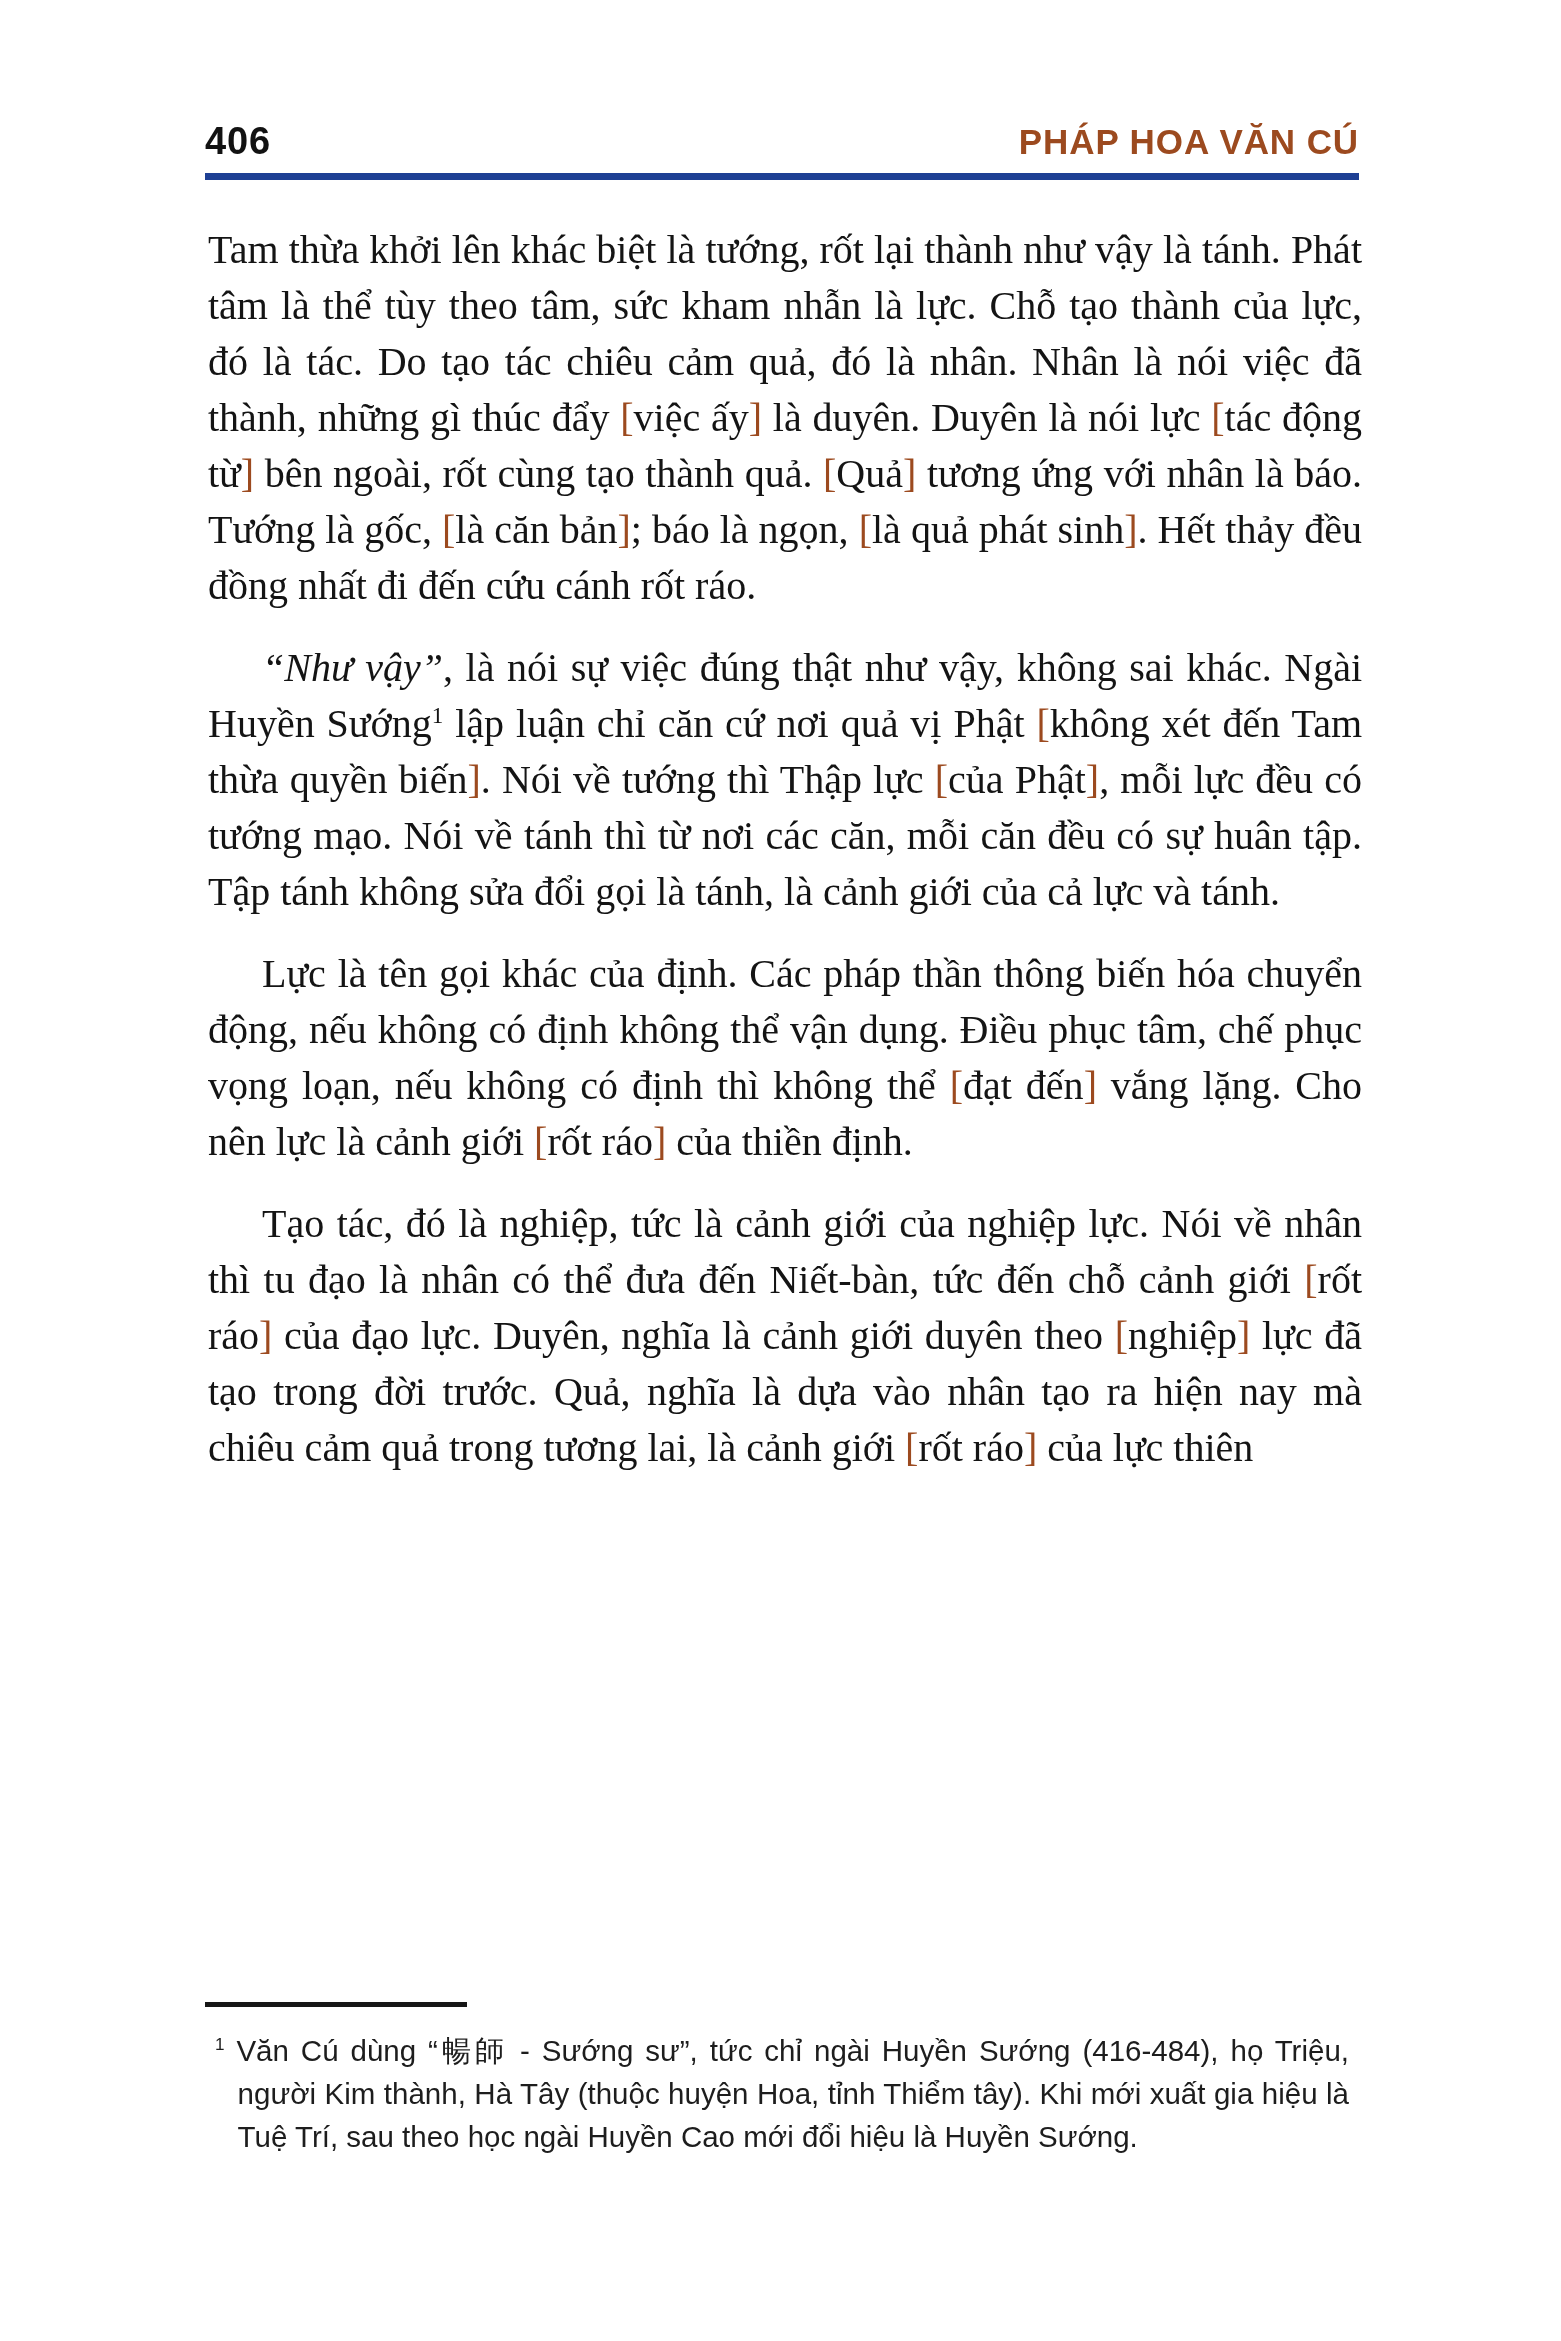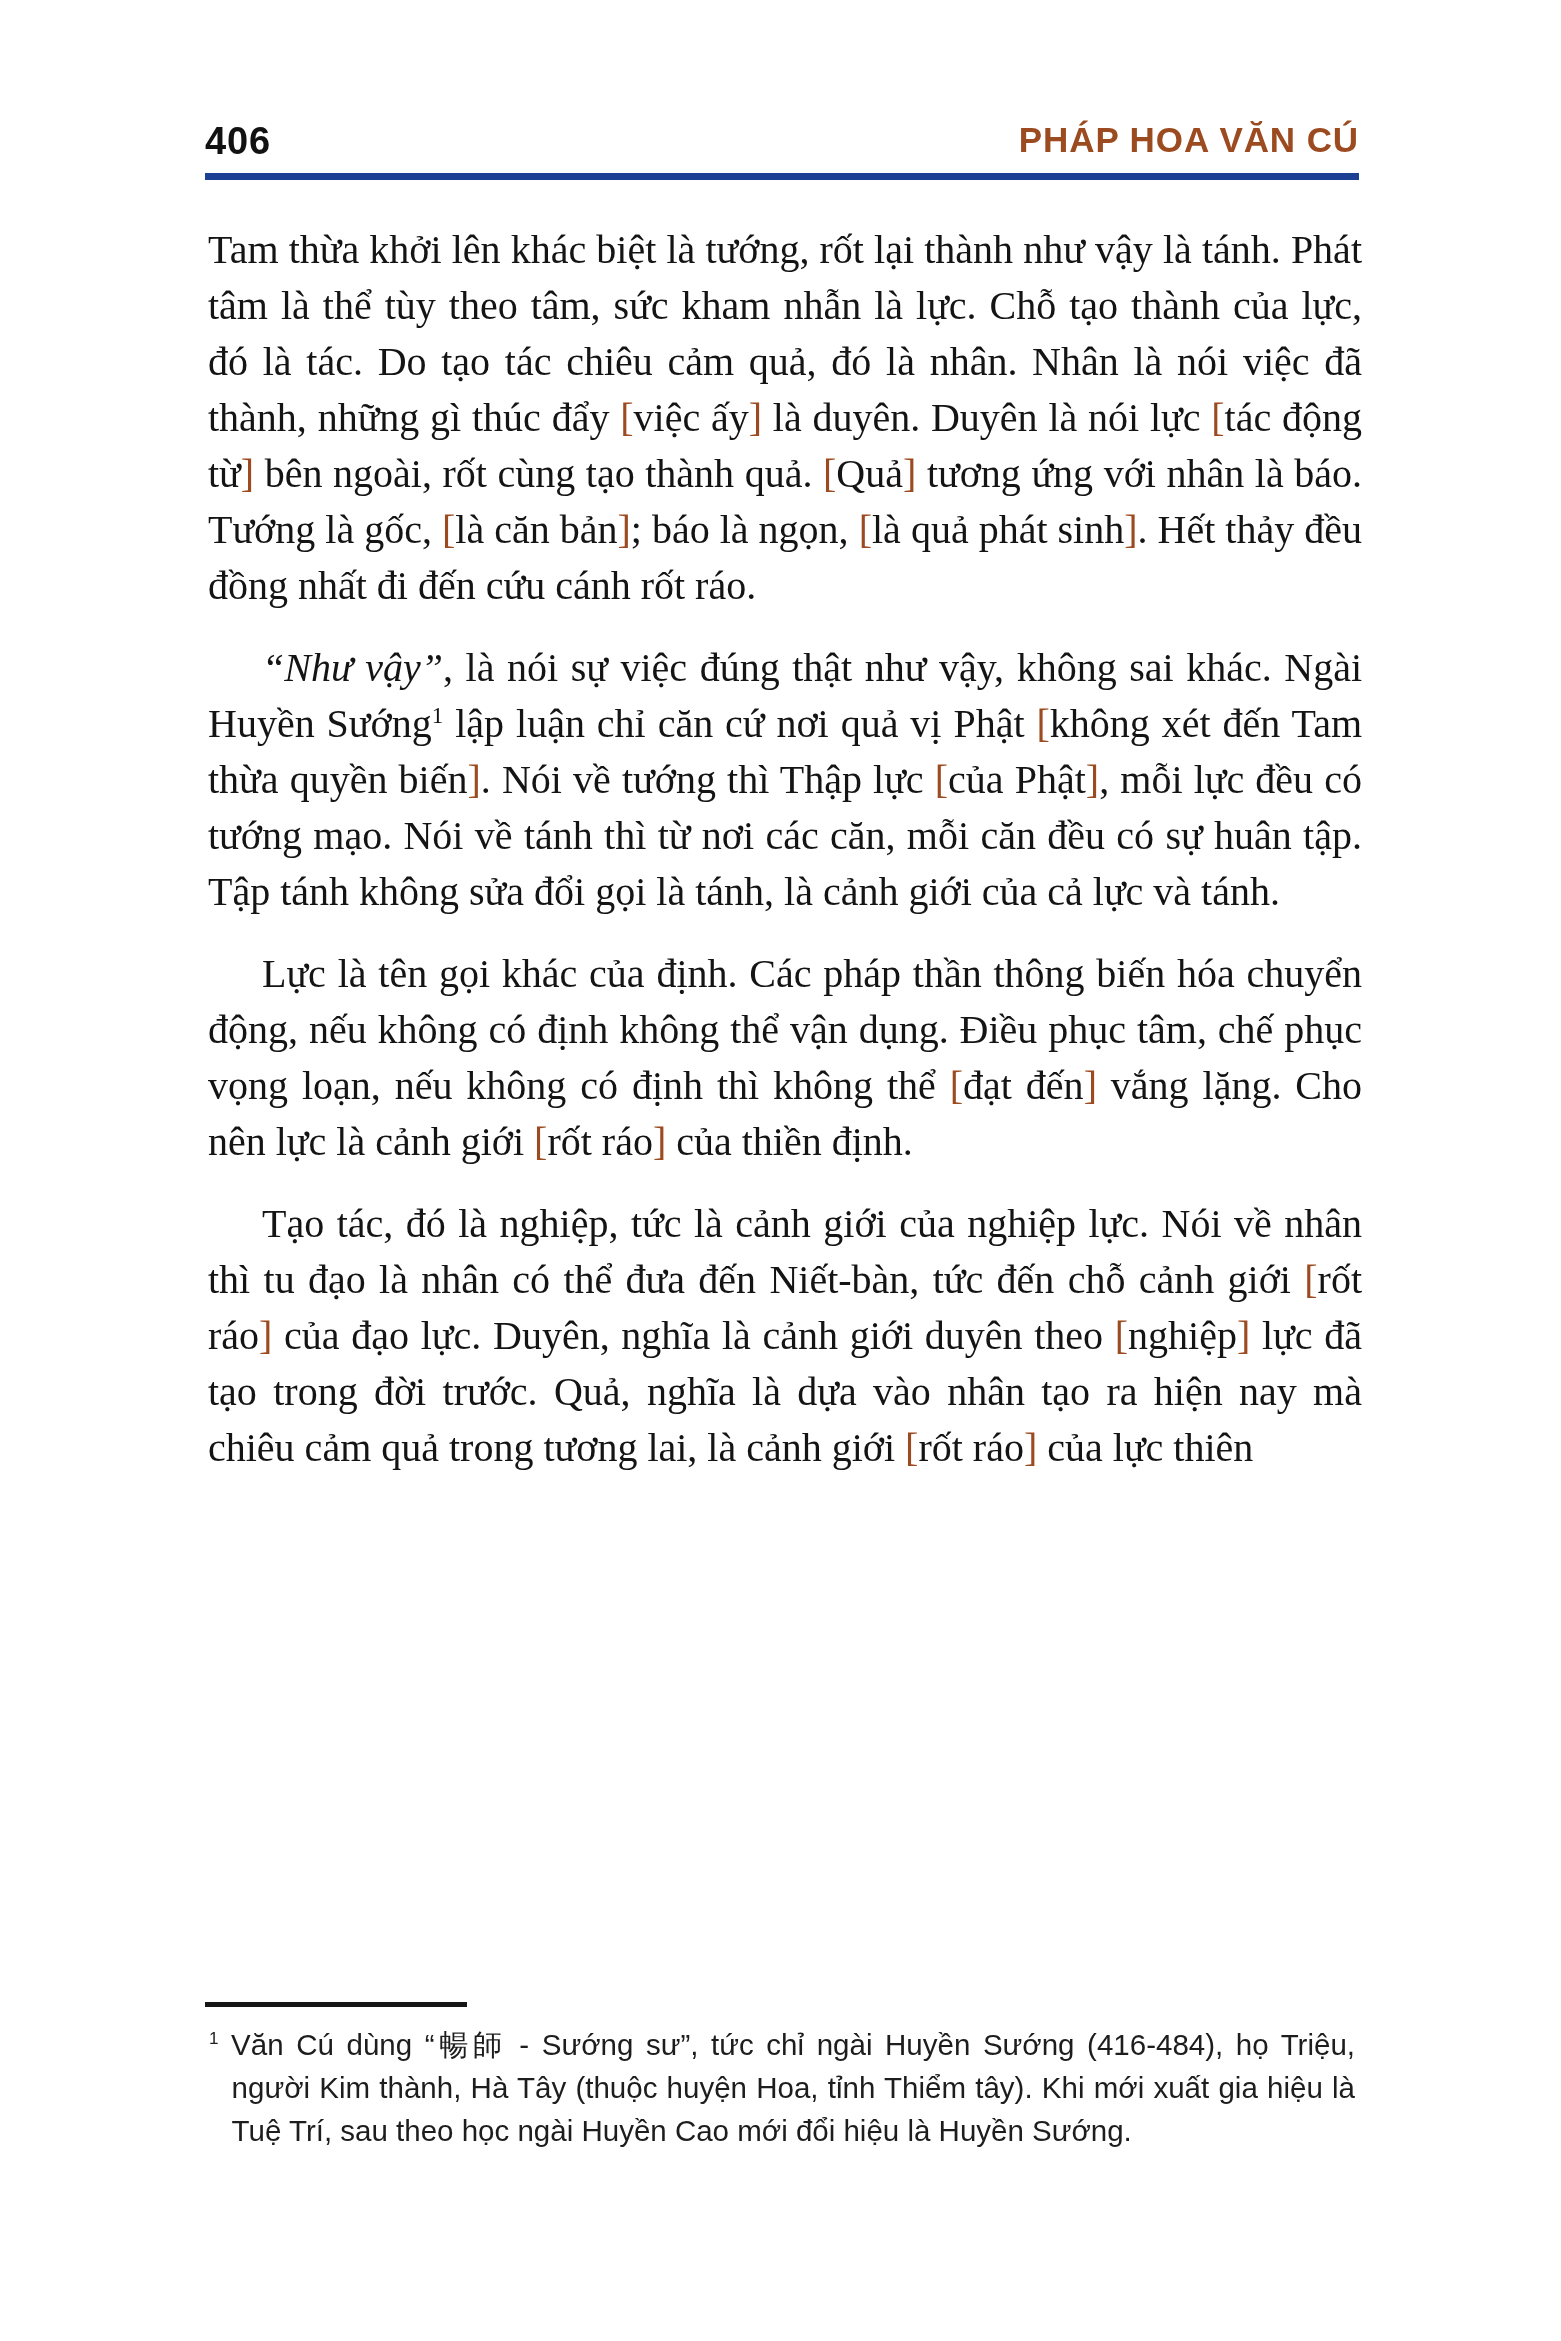--- a/index.html
+++ b/index.html
@@ -13,21 +13,21 @@
     width: 1561px; height: 2342px;
     background: #ffffff;
     overflow: hidden;
   }
   .header {
     position: absolute;
     left: 205px; top: 120px;
     width: 1154px;
     display: flex;
     justify-content: space-between;
-    align-items: flex-start;
+    align-items: center;
   }
   .page-number {
     font-family: "Liberation Sans", sans-serif;
     font-weight: 700;
     font-size: 38px;
     color: #121212;
     letter-spacing: 0.9px;
   }
   .running-title {
     font-family: "Liberation Sans", sans-serif;
@@ -73,21 +73,21 @@
     position: absolute;
     left: 205px; top: 2019px;
     width: 1154px;
     font-family: "Liberation Sans", sans-serif;
     font-size: 29.5px;
     line-height: 43px;
     color: #1d1d1d;
     text-align: justify;
   }
   .footnote p {
-    margin: 4px;
+    margin: 10px;
     padding-left: 22.6px;
     text-indent: -22.6px;
   }
 </style>
 </head>
 <body>
 
 <div class="page">
 
   <div class="header">

